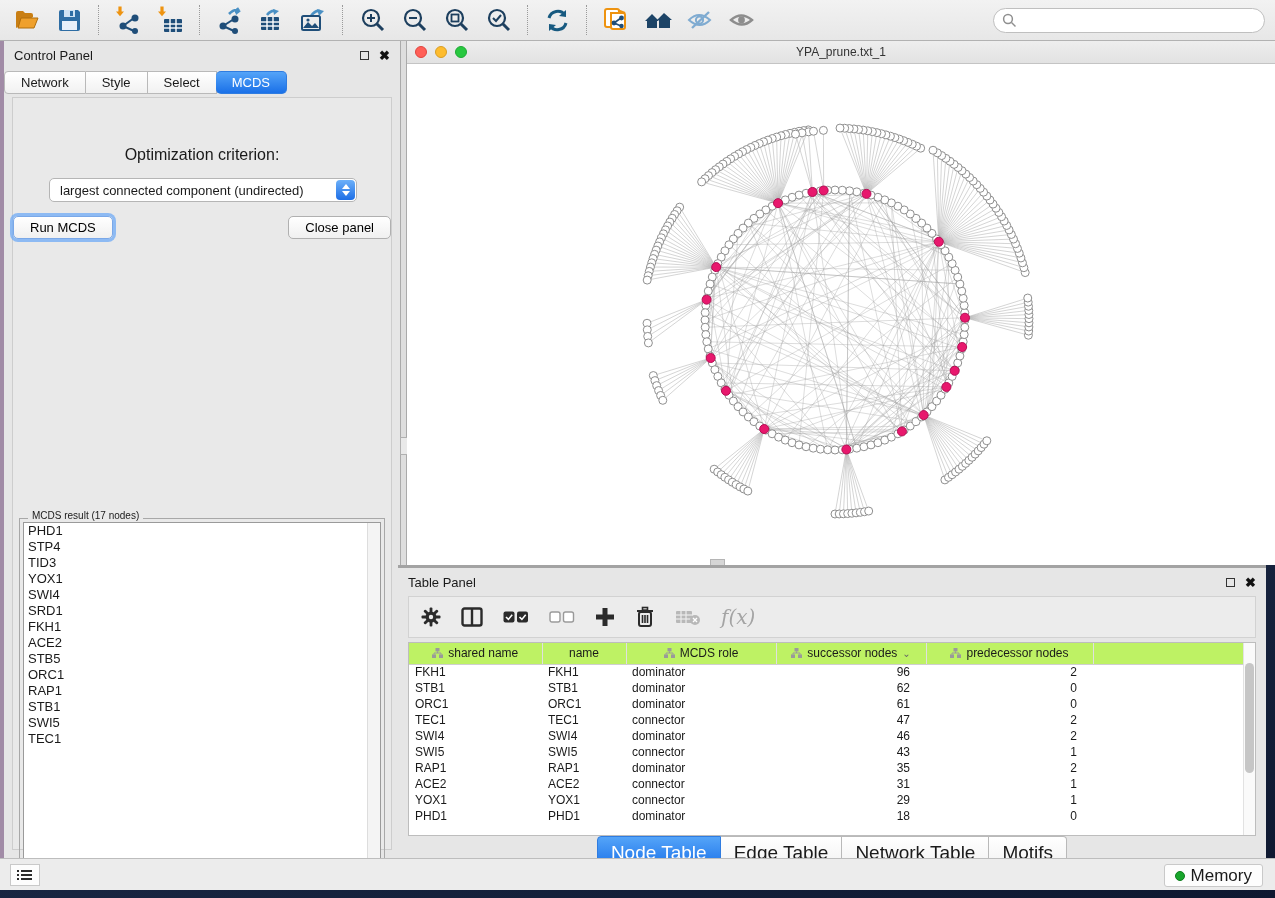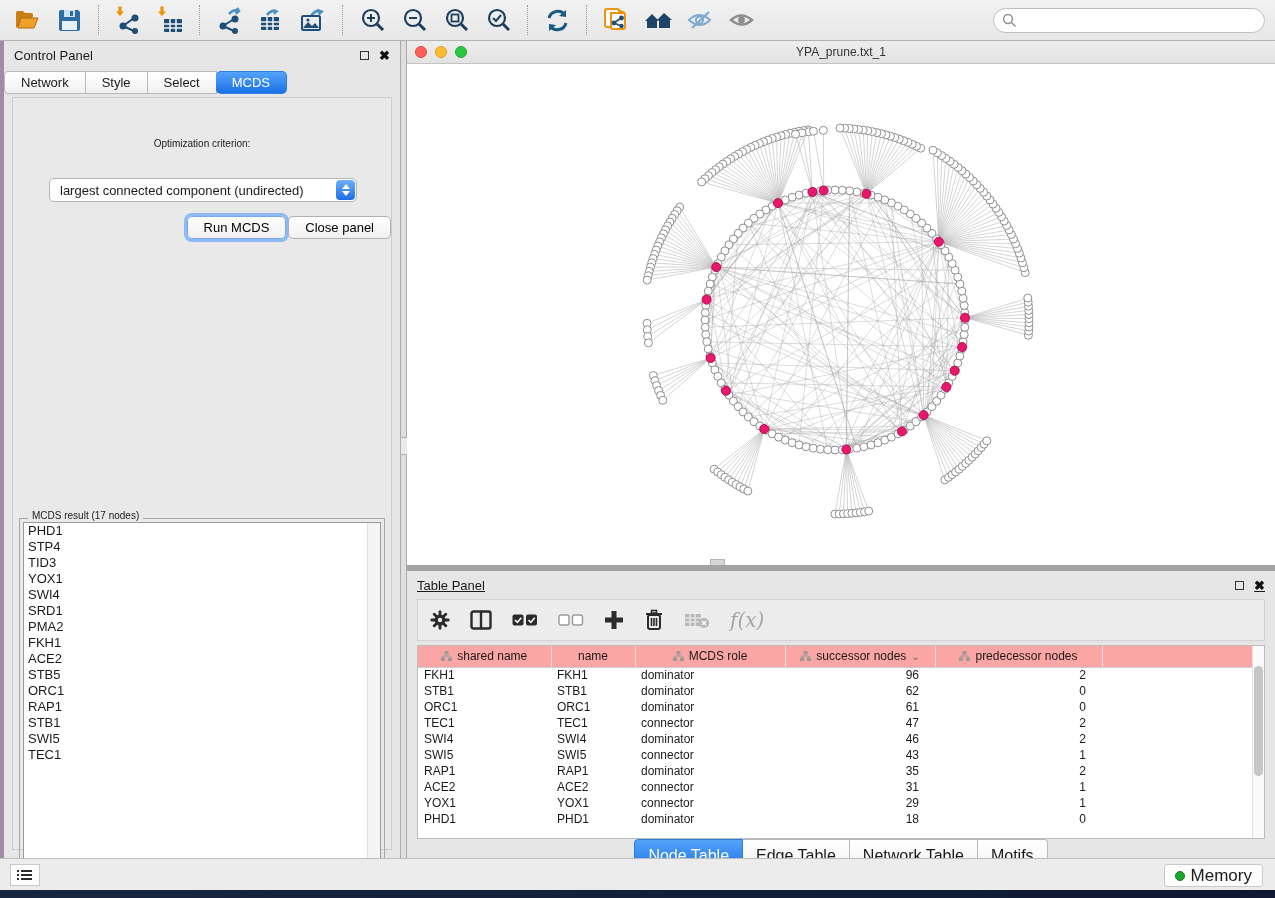--- a/index.html
+++ b/index.html
@@ -30,30 +30,30 @@
   .win-float { width:9px; height:9px; border:1.5px solid #333; margin-right:10px; }
   .win-close { font-size:13px; font-weight:bold; color:#111; line-height:1; }
   .cp-tabs { position:absolute; left:0; top:30px; width:100%; display:flex; justify-content:flex-start; }
   .cp-tab { height:23px; padding:0 16px; background:linear-gradient(#ffffff,#f1f1f1);
     border:1px solid #b9b9b9; border-left:none; font-size:13px; display:flex; align-items:center; }
   .cp-tab:first-child { border-left:1px solid #b9b9b9; border-radius:4px 0 0 4px; }
   .cp-tab.active { background:linear-gradient(#54a4f8,#1a70e8); color:#fff; border-color:#2f7ce0;
     border-radius:5px; margin-left:-1px; }
   .cp-content { position:absolute; left:8px; top:56px; width:380px; height:753px;
     background:#e9e9e9; border:1px solid #cdcdcd; }
-  .opt-label { position:absolute; left:0; top:40px; width:100%; text-align:center; font-size:10px; }
+  .opt-label { position:absolute; left:0; top:48px; width:100%; text-align:center; font-size:16px; }
   .combo { position:absolute; left:36px; top:80px; width:308px; height:24px; background:#fff;
     border:1px solid #b5b5b5; border-radius:5px; font-size:13px; display:flex; align-items:center;
     padding-left:10px; }
   .combo-step { position:absolute; right:1px; top:1px; width:19px; height:20px; border-radius:4px;
     background:linear-gradient(#6cb0f9,#1d6ee6); display:flex; flex-direction:column;
     align-items:center; justify-content:center; gap:2px; }
   .combo-step .tri-up { width:0; height:0; border-left:4px solid transparent; border-right:4px solid transparent; border-bottom:5px solid #fff; }
   .combo-step .tri-dn { width:0; height:0; border-left:4px solid transparent; border-right:4px solid transparent; border-top:5px solid #fff; }
-  .btn-row { position:absolute; left:0; top:118px; width:100%; display:flex; justify-content:flex-end; gap:2px; }
+  .btn-row { position:absolute; left:0; top:118px; width:100%; display:flex; justify-content:space-between; gap:18px; }
   .mac-btn { height:23px; padding:0 16px; background:linear-gradient(#ffffff,#f0f0f0);
     border:1px solid #b0b0b0; border-radius:5px; font-size:13px; }
   .mac-btn.focus { box-shadow:0 0 0 3px rgba(110,170,245,.75); border-color:#7aa8e8; }
   .groupbox { position:absolute; left:6px; top:420px; width:366px; height:368px;
     border:1px solid #a8a8a8; }
   .groupbox legend, .gb-title { position:absolute; left:8px; top:-9px; background:#e9e9e9;
     padding:0 4px; font-size:10px; }
   .mcds-list { position:absolute; left:3px; top:3px; width:358px; height:360px; background:#fff;
     border:1px solid #9a9a9a; overflow:hidden; }
   .mcds-item { font-size:13px; line-height:16px; padding-left:4px; }
@@ -75,41 +75,41 @@
   .tl.yellow { background:#febc2e; border:1px solid #d89e24; }
   .tl.green { background:#28c840; border:1px solid #1eaa34; }
   .net-title { position:absolute; left:0; width:100%; text-align:center; font-size:12px; color:#333; pointer-events:none; }
   .net-canvas { width:868px; height:500px; background:#fff; }
 
   
   .h-grip { position:absolute; left:710px; top:559px; width:15px; height:9px;
     background:#d6d6d6; border:1px solid #b5b5b5; }
 
   
-  .table-panel { position:absolute; left:407px; top:565px; width:868px; height:293px;
-    background:#e6e6e6; border-top:6px solid #a3a3a3;text-decoration:underline; }
+  .table-panel { position:absolute; left:398px; top:565px; width:868px; height:293px;
+    background:#e6e6e6; border-top:3px solid #a3a3a3; }
   .tp-toolbar { position:absolute; left:10px; top:28px; width:848px; height:42px;
     background:#ececec; border:1px solid #d2d2d2; display:flex; align-items:center;
     padding:0 12px; gap:20px; }
   .tp-ic { display:flex; align-items:center; justify-content:center; height:30px; }
   .fx { font-family:"DejaVu Serif", serif; font-style:italic; font-size:20px; color:#a4a4a4; }
   .tbl-wrap { position:absolute; left:10px; top:74px; width:848px; height:194px;
     background:#fff; border:1px solid #bdbdbd; }
   table.node-table { border-collapse:collapse; table-layout:fixed; width:834px; font-size:12px; }
-  table.node-table th { height:21px; font-weight:normal; background:#fca5a5;
+  table.node-table th { height:21px; font-weight:normal; background:#bef264;
     border-right:1px solid #e0e0e0; border-bottom:1px solid #cfcfcf; text-align:center; white-space:nowrap; overflow:hidden; }
   table.node-table td { height:16px; padding:0 6px; white-space:nowrap; overflow:hidden; }
   table.node-table td.num { text-align:right; padding-right:16px; }
   .th-inner { display:flex; align-items:center; justify-content:center; gap:5px; }
   .chev { font-size:10px; color:#666; }
   .tbl-scroll { position:absolute; right:0; top:0; width:12px; height:192px; background:#fafafa; border-left:1px solid #e2e2e2; }
   .tbl-thumb { position:absolute; left:1px; top:20px; width:9px; height:110px; background:#c6c6c6; border-radius:5px; }
   .tp-tabs { position:absolute; left:0; top:268px; width:100%; display:flex; justify-content:center; }
   .tp-tab { height:22px; padding:16px 13px; background:linear-gradient(#ffffff,#f1f1f1);
-    border:1px solid #b9b9b9; border-left:none; font-size:16px; display:flex; align-items:center; }
+    border:1px solid #b9b9b9; border-left:none; font-size:19px; display:flex; align-items:center; }
   .tp-tab:first-child { border-left:1px solid #b9b9b9; border-radius:4px 0 0 4px; }
   .tp-tab:last-child { border-radius:0 4px 4px 0; }
   .tp-tab.active { background:linear-gradient(#54a4f8,#1a70e8); color:#fff; border-color:#2f7ce0; }
 
   
   .status-bar { position:absolute; left:0; top:858px; width:1275px; height:32px;
     background:#ececec; border-top:1px solid #bdbdbd; }
   .list-btn { position:absolute; left:10px; top:5px; width:30px; height:22px; background:#fdfdfd;
     border:1px solid #c9c9c9; display:flex; align-items:center; justify-content:center; }
   .mem-btn { position:absolute; right:12px; top:5px; height:23px; background:#fdfdfd;
@@ -316,21 +316,20 @@
       <div class="groupbox">
         <span class="gb-title">MCDS result (17 nodes)</span>
         <div class="mcds-list" id="mcds-list">
           <div class="mcds-scroll"></div>
         <div class="mcds-item">PHD1</div>
             <div class="mcds-item">STP4</div>
             <div class="mcds-item">TID3</div>
             <div class="mcds-item">YOX1</div>
             <div class="mcds-item">SWI4</div>
             <div class="mcds-item">SRD1</div>
-            <div class="mcds-item">PMA2</div>
             <div class="mcds-item">FKH1</div>
             <div class="mcds-item">ACE2</div>
             <div class="mcds-item">STB5</div>
             <div class="mcds-item">ORC1</div>
             <div class="mcds-item">RAP1</div>
             <div class="mcds-item">STB1</div>
             <div class="mcds-item">SWI5</div>
             <div class="mcds-item">TEC1</div>
           </div>
       </div>

